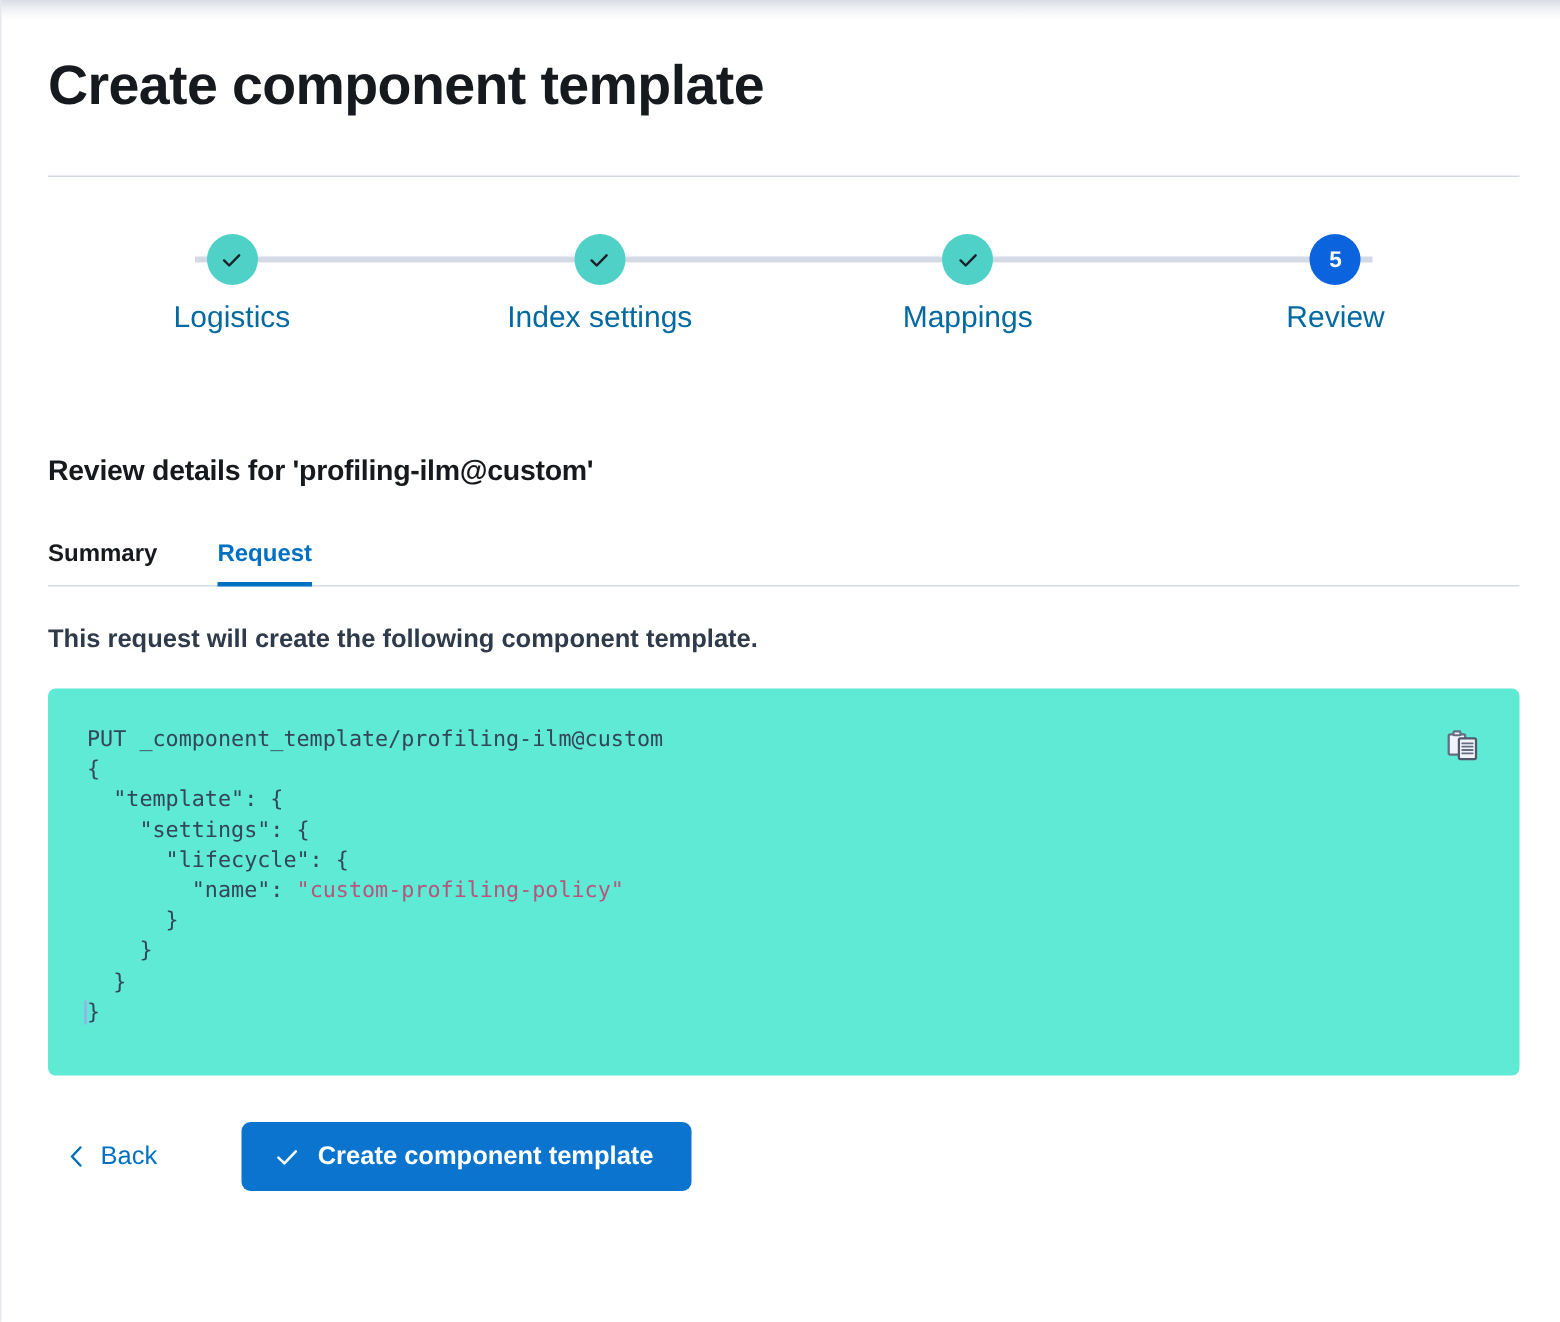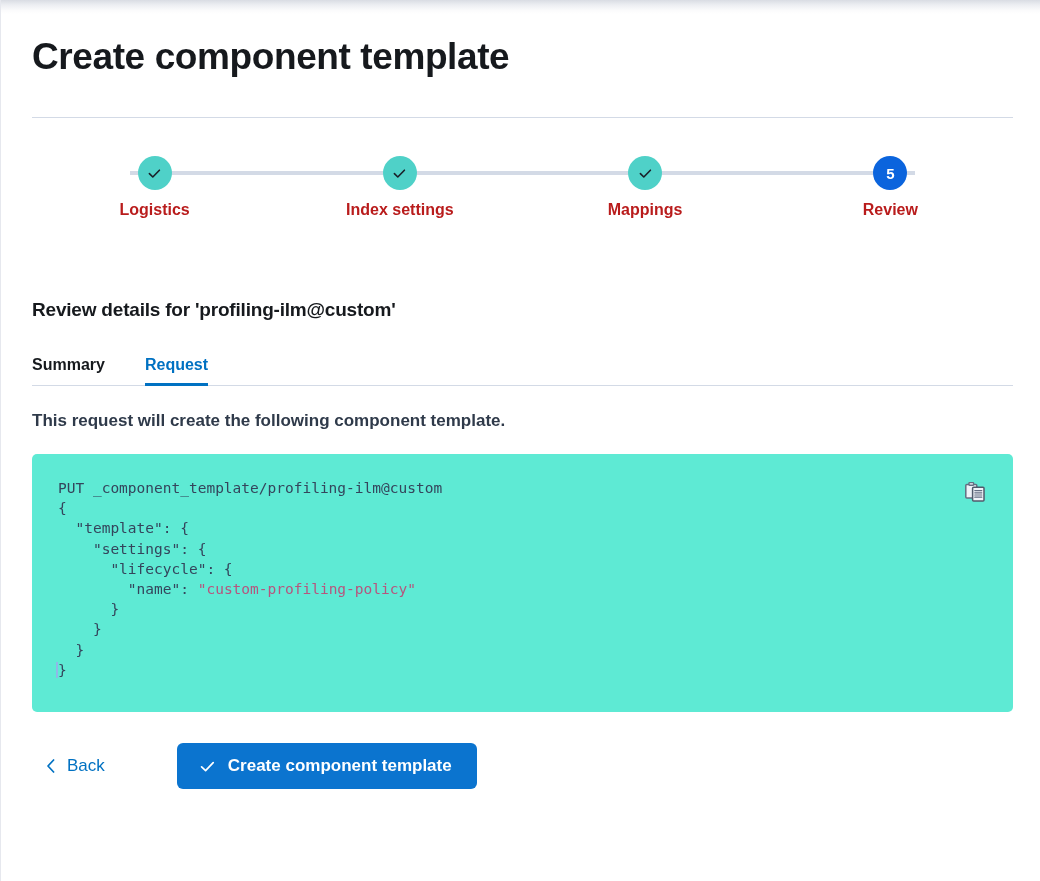--- a/index.html
+++ b/index.html
@@ -98,23 +98,23 @@
   }
   .step-circle .num {
     color: #ffffff;
     font-size: 15px;
     font-weight: 600;
     line-height: 1;
   }
   .step-circle svg { display: block; }
   .step-label {
     margin-top: 11px;
-    font-size: 16px;
-    font-weight: bold;
-    color: #b91c1c;
+    font-size: 20px;
+    font-weight: normal;
+    color: #0369a1;
     white-space: nowrap;
   }
 
   
   .section-title {
     font-size: 19px;
     line-height: 34px;
     font-weight: bold;
     letter-spacing: -0.2px;
     color: #16191d;
@@ -198,21 +198,21 @@
     display: flex;
     align-items: center;
     justify-content: center;
   }
 
   
   .footer {
     display: flex;
     align-items: center;
     margin-top: 31px;
-    gap: 16px;
+    gap: 0px;
   }
   .back-btn {
     display: flex;
     align-items: center;
     gap: 9px;
     background: none;
     border: none;
     cursor: pointer;
     font-family: inherit;
     font-size: 17px;

